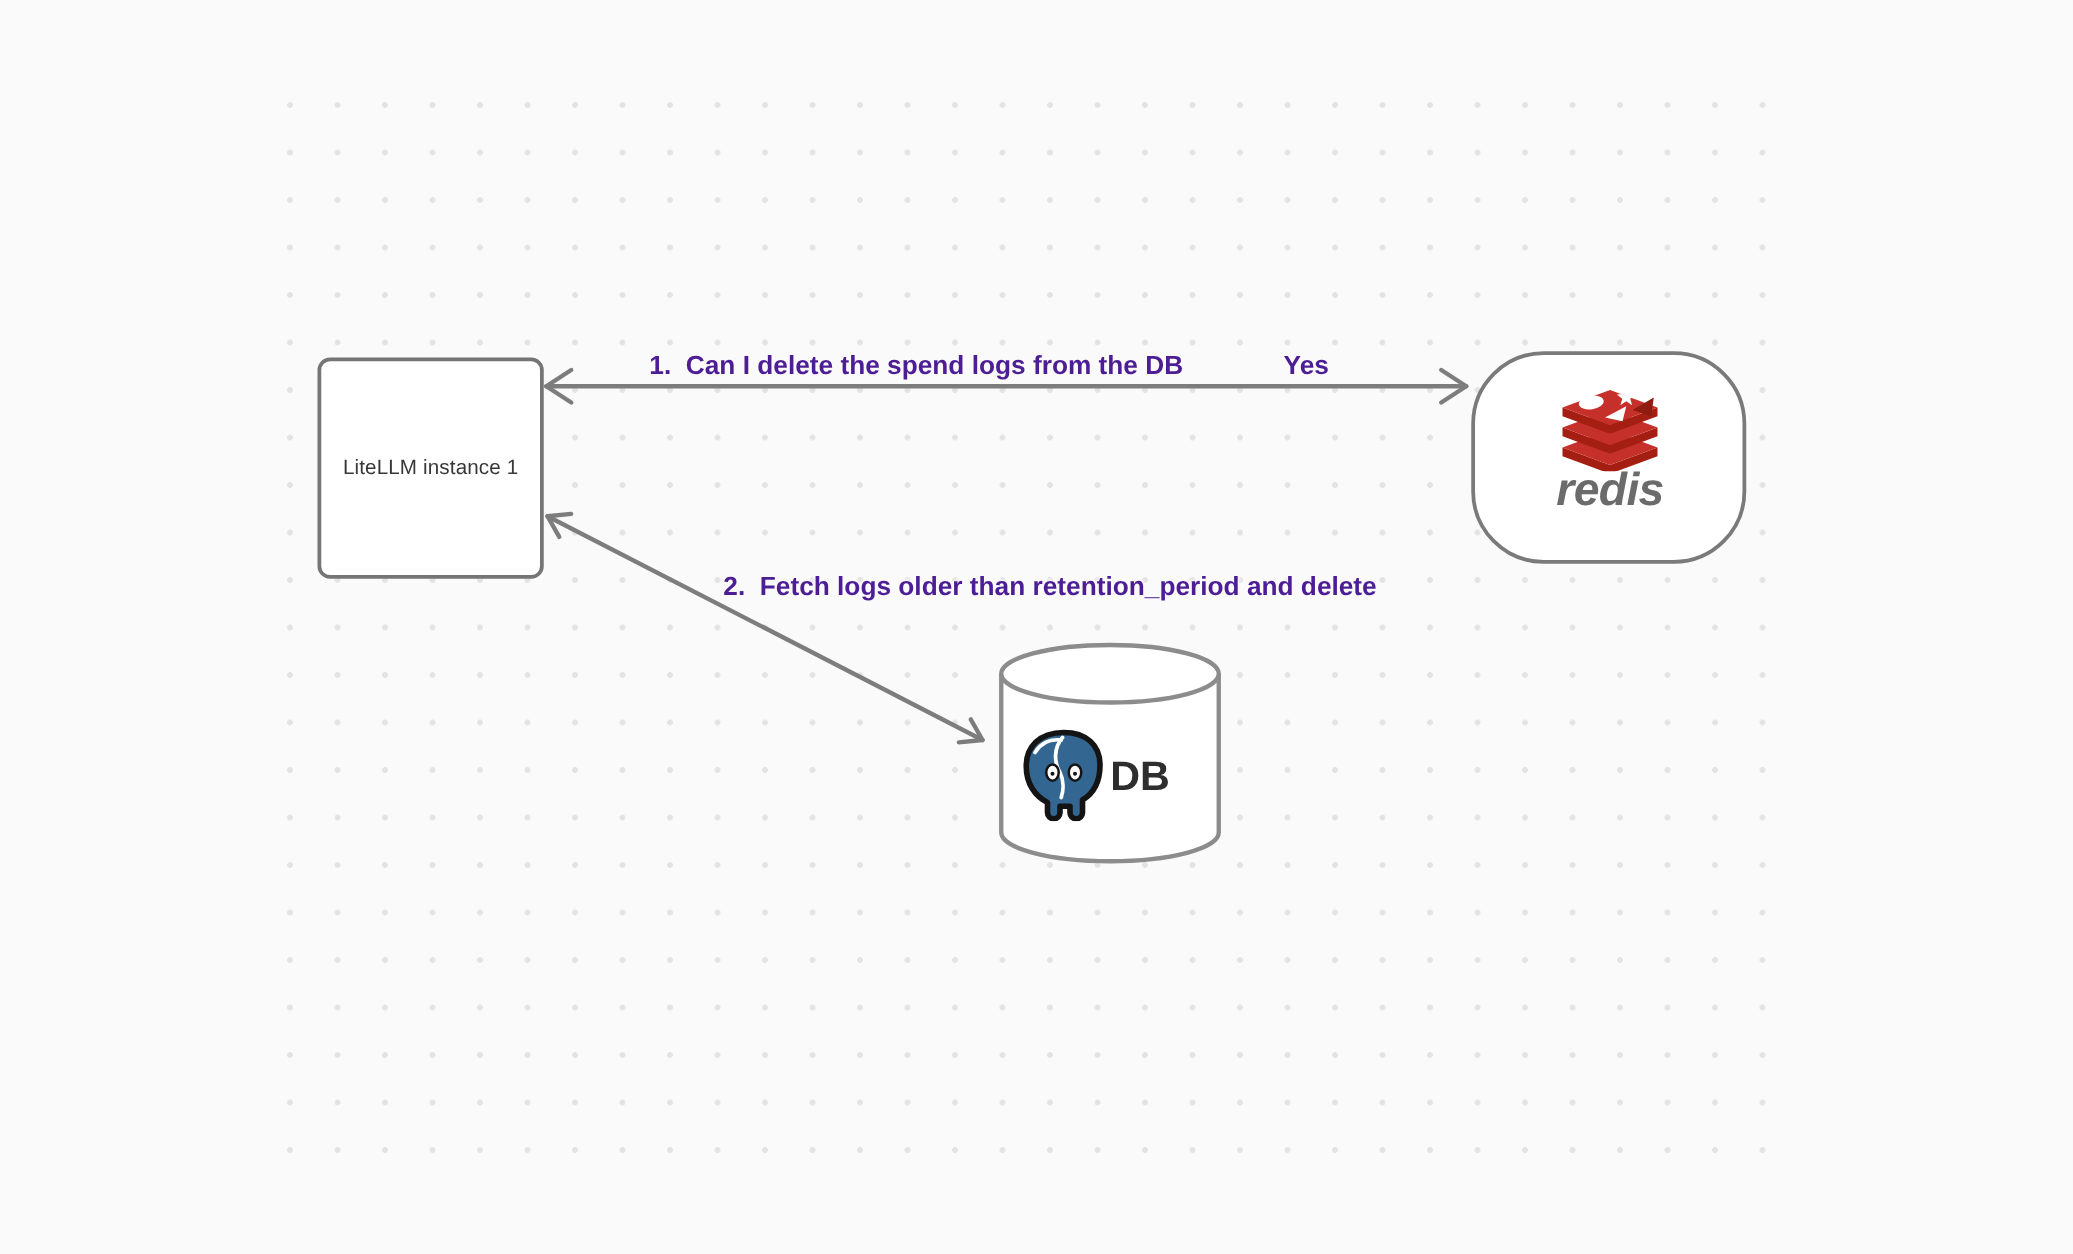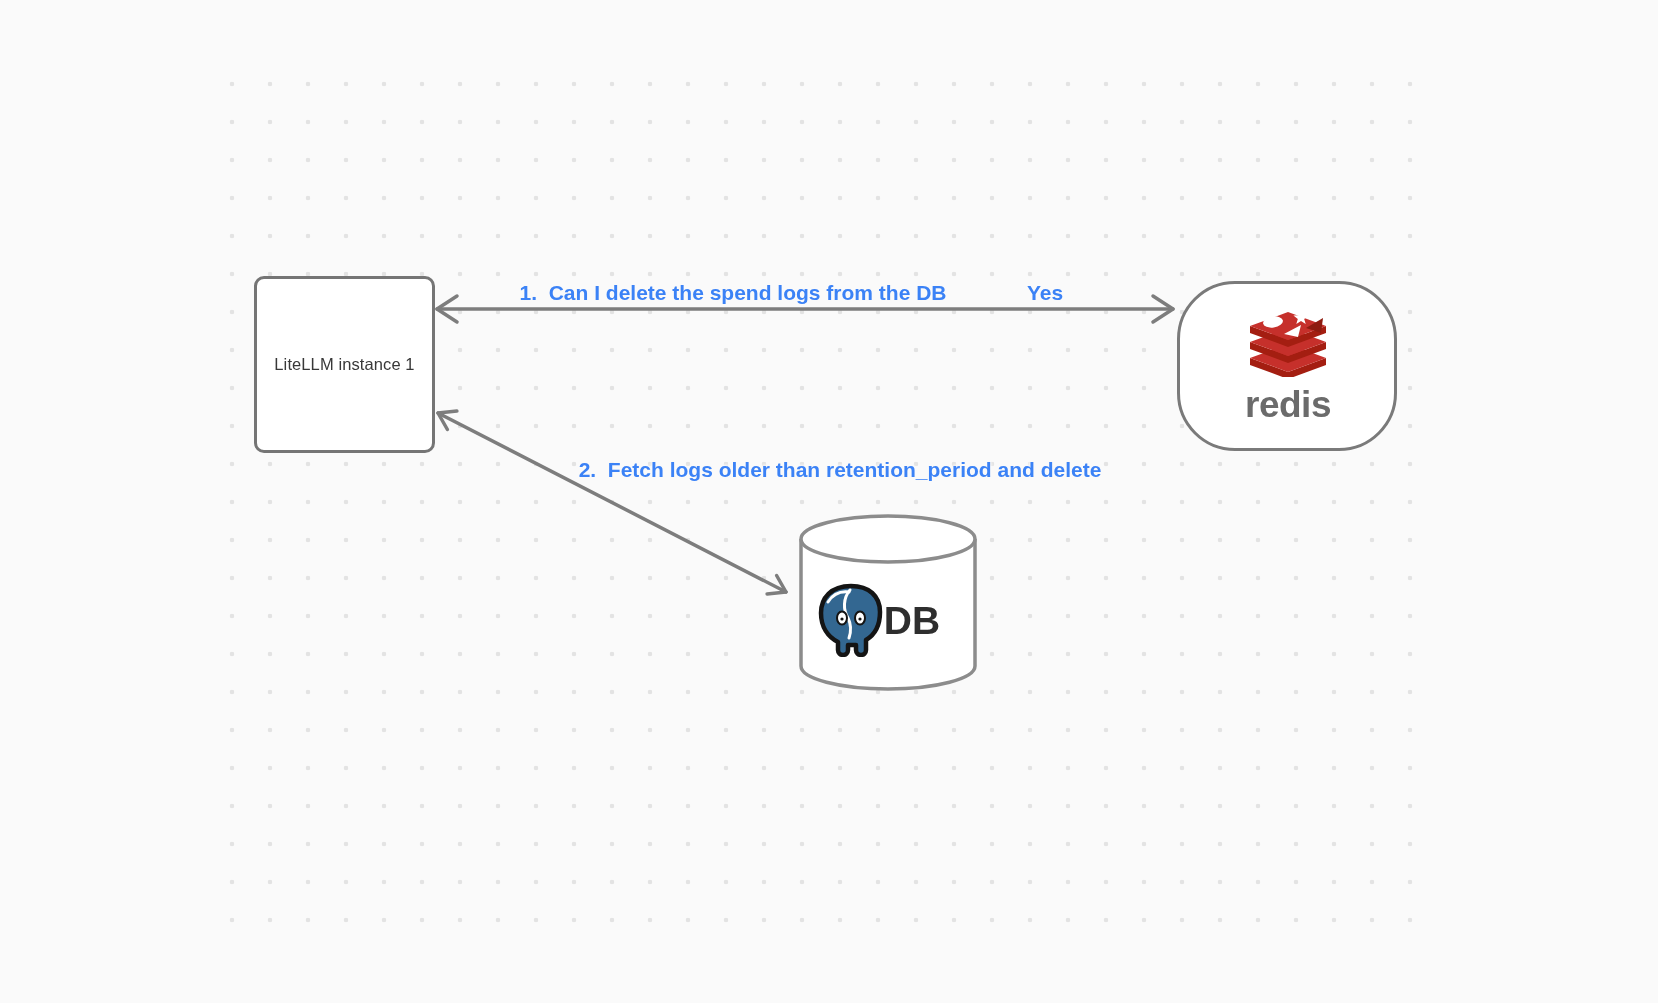--- a/index.html
+++ b/index.html
@@ -34,36 +34,36 @@
   .redis-node{
     position:absolute;
     left:1177px;top:281px;width:220px;height:170px;
     background:#ffffff;
     border:3.5px solid #7a7a7a;
     border-radius:58px;
     box-sizing:border-box;
   }
   .redis-cube{position:absolute;left:1248px;top:309px;width:80px;height:68px;}
   .redis-word{
-    position:absolute;left:1288px;top:405px;
+    position:absolute;left:1288px;top:392px;
     transform:translate(-50%,-50%);
-    font-size:37px;font-weight:700;color:#6b6b6b;letter-spacing:-0.5px;
+    font-size:37px;font-weight:700;color:#6b6b6b;letter-spacing:-0.5px;font-style:italic;
   }
   .db-cylinder{position:absolute;left:795px;top:508px;width:186px;height:188px;}
   .pg-logo{position:absolute;left:814px;top:583px;width:72px;height:74px;}
   .db-label{
     position:absolute;left:912px;top:621px;
     transform:translate(-50%,-50%);
-    font-size:39px;font-weight:600;color:#2e2e2e;
+    font-size:33px;font-weight:600;color:#2e2e2e;
   }
   .arrow-overlay{position:absolute;left:0;top:0;width:1658px;height:1003px;}
   .edge-label{
     position:absolute;
     transform:translate(-50%,-50%);
-    font-size:21px;font-weight:700;color:#3b82f6;
+    font-size:21px;font-weight:700;color:#4c1d95;
     white-space:pre;
     text-shadow:0 0 3px #fafafa,0 0 3px #fafafa,0 0 4px #fafafa;
   }
   .label-1{left:733px;top:293px;}
   .label-yes{left:1045px;top:293px;text-align:center;}
   .label-2{left:840px;top:470px;}
 </style>
 </head>
 <body>
 
@@ -77,21 +77,21 @@
       <polyline points="457,296 437,309 457,322"></polyline>
       <polyline points="1153,296 1173,309 1153,322"></polyline>
     </g>
     <g stroke="#7d7d7d" stroke-width="3.5" stroke-linecap="round" stroke-linejoin="round">
       <line x1="438" y1="413" x2="786" y2="592"></line>
       <polyline points="447.4,429.5 438,413 456.9,411.1"></polyline>
       <polyline points="776.6,575.5 786,592 767.1,593.9"></polyline>
     </g>
   </svg>
 
-  <div class="node-box" style="left:254px;top:276px;">
+  <div class="node-box" style="left:254px;top:286px;">
     <span class="box-label">LiteLLM instance 1</span>
   </div>
 
   <div class="redis-node"></div>
   <svg class="redis-cube" viewBox="0 0 80 68">
 
     <path d="M2,49 L40,63 L78,49 L78,56 L40,70 L2,56 Z" fill="#A41E11"></path>
     <path d="M2,49 L40,35 L78,49 L40,63 Z" fill="#C6302B"></path>
 
     <path d="M2,33 L40,47 L78,33 L78,40 L40,54 L2,40 Z" fill="#A41E11"></path>

